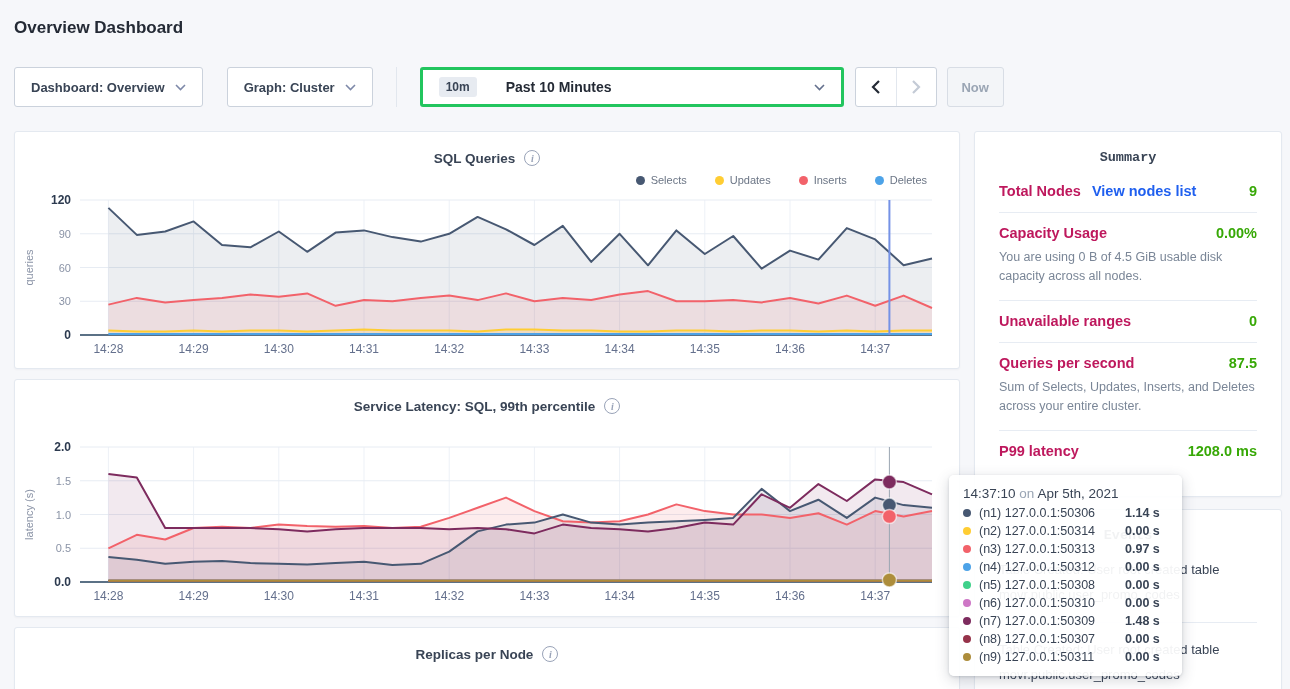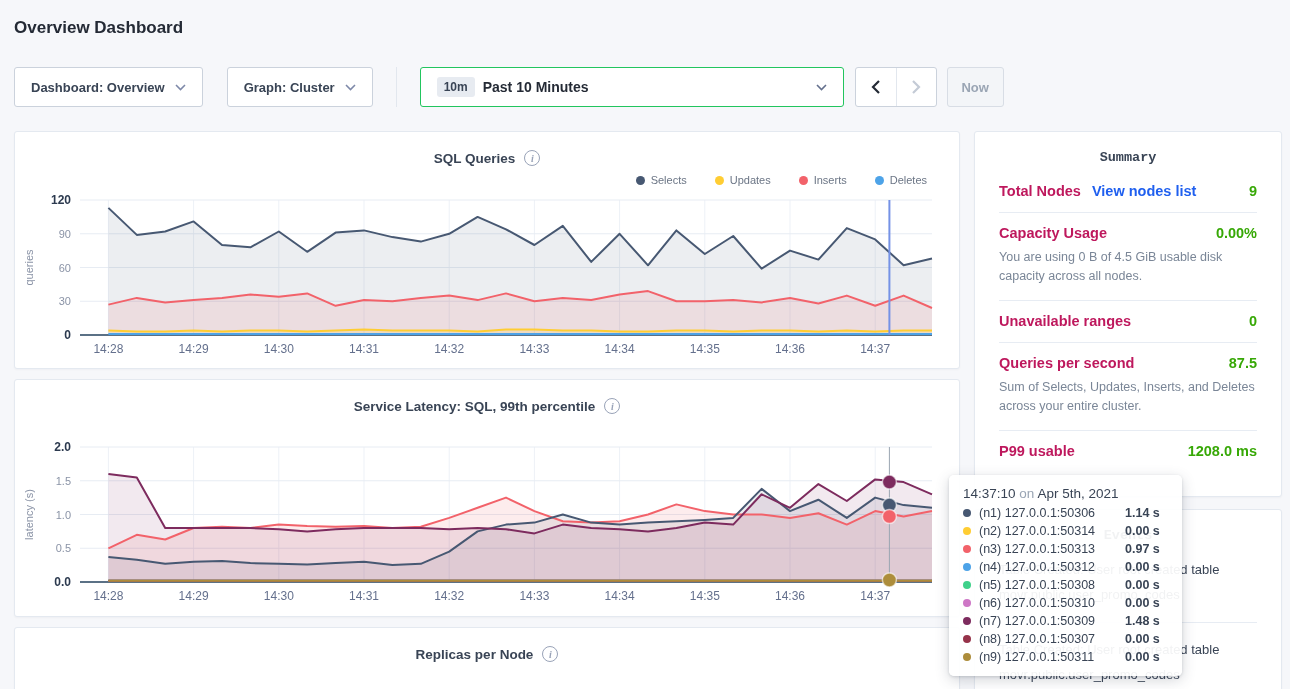--- a/index.html
+++ b/index.html
@@ -15,22 +15,22 @@
   
   .toolbar { display:flex; align-items:center; margin:25px 8px 0 14px; }
   .dd {
     display:flex; align-items:center; gap:10px; height:40px; padding:0 16px;
     background:#FFFFFF; border:1px solid #CBD2DC; border-radius:3px;
     font:700 13px "Liberation Sans",sans-serif; color:#394455; cursor:pointer;
   }
   .dd + .dd { margin-left:24px; }
   .vdivider { width:1px; height:40px; background:#E2E7EE; margin:0 23px; }
   .time-sel {
-    display:flex; align-items:center; gap:8px; width:424px; height:40px; padding:0 16px;
-    background:#FFFFFF; border:1px solid #22c55e; border-radius:3px; cursor:pointer;
+    display:flex; align-items:center; gap:29px; width:424px; height:40px; padding:0 16px;
+    background:#FFFFFF; border:3px solid #22c55e; border-radius:3px; cursor:pointer;
     font:700 14px "Liberation Sans",sans-serif; color:#242A35;
   }
   .time-badge { background:#E7EBF1; border-radius:3px; padding:3px 7px; font:700 12px "Liberation Sans",sans-serif; color:#394455; }
   .chev { margin-left:auto; flex:none; }
   .arrow-group { display:flex; margin-left:11px; background:#fff; border:1px solid #CBD2DC; border-radius:3px; height:40px; }
   .arrow-btn { width:40px; display:flex; align-items:center; justify-content:center; background:transparent; border:none; cursor:pointer; }
   .arrow-btn + .arrow-btn { border-left:1px solid #E2E7EE; }
   .now-btn {
     margin-left:10px; height:40px; width:57px; border:1px solid #D8DDE5; border-radius:3px;
     background:#F3F5F8; color:#9AA5B4; font:700 13px "Liberation Sans",sans-serif; cursor:default;
@@ -291,21 +291,21 @@
             </div>
             <div class="summary-row">
               <div class="sr-head">
                 <span class="sr-label">Queries per second</span>
                 <span class="sr-value">87.5</span>
               </div>
               <div class="sr-desc">Sum of Selects, Updates, Inserts, and Deletes across your entire cluster.</div>
             </div>
             <div class="summary-row">
               <div class="sr-head">
-                <span class="sr-label">P99 usable</span>
+                <span class="sr-label">P99 latency</span>
                 <span class="sr-value">1208.0 ms</span>
               </div>
             </div>
           </div>
       </div>
 
       <div class="panel events-panel">
         <div class="panel-heading">Events</div>
         <div class="event-item"><span>Table Created: User root created table movr.public.user_promo_codes</span></div>
         <div class="event-divider"></div>

